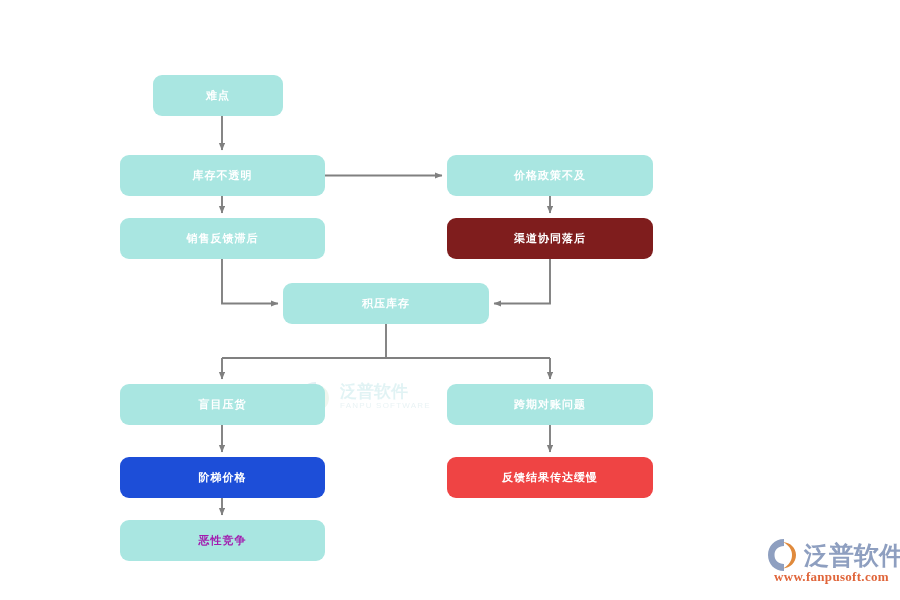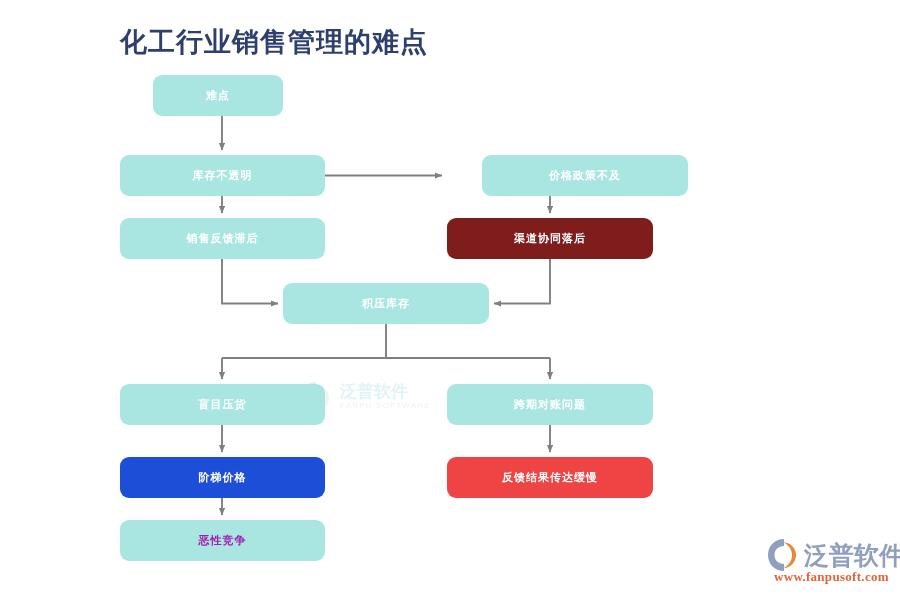--- a/index.html
+++ b/index.html
@@ -125,21 +125,20 @@
     color: #e0653a;
     letter-spacing: 0.3px;
     white-space: nowrap;
   }
 </style>
 </head>
 <body>
 
 <div id="canvas">
 
-  <div id="title">化工行业销售管理的难点</div>
 
   <svg id="edges" viewBox="0 0 900 600" width="900" height="600">
     <defs>
       <marker id="ah" markerWidth="9" markerHeight="9" refX="7.2" refY="3.2" orient="auto" markerUnits="userSpaceOnUse">
         <path d="M0,0 L7.6,3.2 L0,6.4 z" fill="#808080"></path>
       </marker>
     </defs>
     <g stroke="#808080" stroke-width="1.9" fill="none">
 
       <path d="M222,116 L222,150" marker-end="url(#ah)"></path>
@@ -172,21 +171,21 @@
       <path d="M20,2 C10,2 3,9 3,18 C3,27 10,34 20,34 L20,27 C14,27 10,23 10,18 C10,13 14,9 20,9 Z" fill="#9fc9d6"></path>
       <path d="M20,5 C27,5 33,10 33,18 C33,26 27,31 20,31 C26,28 29,24 29,18 C29,12 26,8 20,5 Z" fill="#cfe3c9"></path>
     </svg>
     <div class="wm-text">泛普软件</div>
     <div class="wm-sub">FANPU SOFTWARE</div>
   </div>
 
   <div id="nodes">
       <div class="node" style="left: 153px; top: 75px; width: 130px; height: 41px; background: rgb(169, 230, 225); color: rgb(255, 255, 255);">难点</div>
       <div class="node" style="left: 120px; top: 155px; width: 205px; height: 41px; background: rgb(169, 230, 225); color: rgb(255, 255, 255);">库存不透明</div>
-      <div class="node" style="left: 447px; top: 155px; width: 206px; height: 41px; background: rgb(169, 230, 225); color: rgb(255, 255, 255); margin-left: 35px;">价格政策不及</div>
+      <div class="node" style="left: 447px; top: 155px; width: 206px; height: 41px; background: rgb(169, 230, 225); color: rgb(255, 255, 255);">价格政策不及</div>
       <div class="node" style="left: 120px; top: 218px; width: 205px; height: 41px; background: rgb(169, 230, 225); color: rgb(255, 255, 255);">销售反馈滞后</div>
       <div class="node" style="left: 447px; top: 218px; width: 206px; height: 41px; background: #7f1d1d; color: rgb(255, 255, 255);">渠道协同落后</div>
       <div class="node" style="left: 283px; top: 283px; width: 206px; height: 41px; background: rgb(169, 230, 225); color: rgb(255, 255, 255);">积压库存</div>
       <div class="node" style="left: 120px; top: 384px; width: 205px; height: 41px; background: rgb(169, 230, 225); color: rgb(255, 255, 255);">盲目压货</div>
       <div class="node" style="left: 447px; top: 384px; width: 206px; height: 41px; background: rgb(169, 230, 225); color: rgb(255, 255, 255);">跨期对账问题</div>
       <div class="node" style="left: 120px; top: 457px; width: 205px; height: 41px; background: #1d4ed8; color: rgb(255, 255, 255);">阶梯价格</div>
       <div class="node" style="left: 447px; top: 457px; width: 206px; height: 41px; background: #ef4444; color: rgb(255, 255, 255);">反馈结果传达缓慢</div>
       <div class="node" style="left: 120px; top: 520px; width: 205px; height: 41px; background: rgb(169, 230, 225); color: #a21caf;">恶性竞争</div>
     </div>
 

